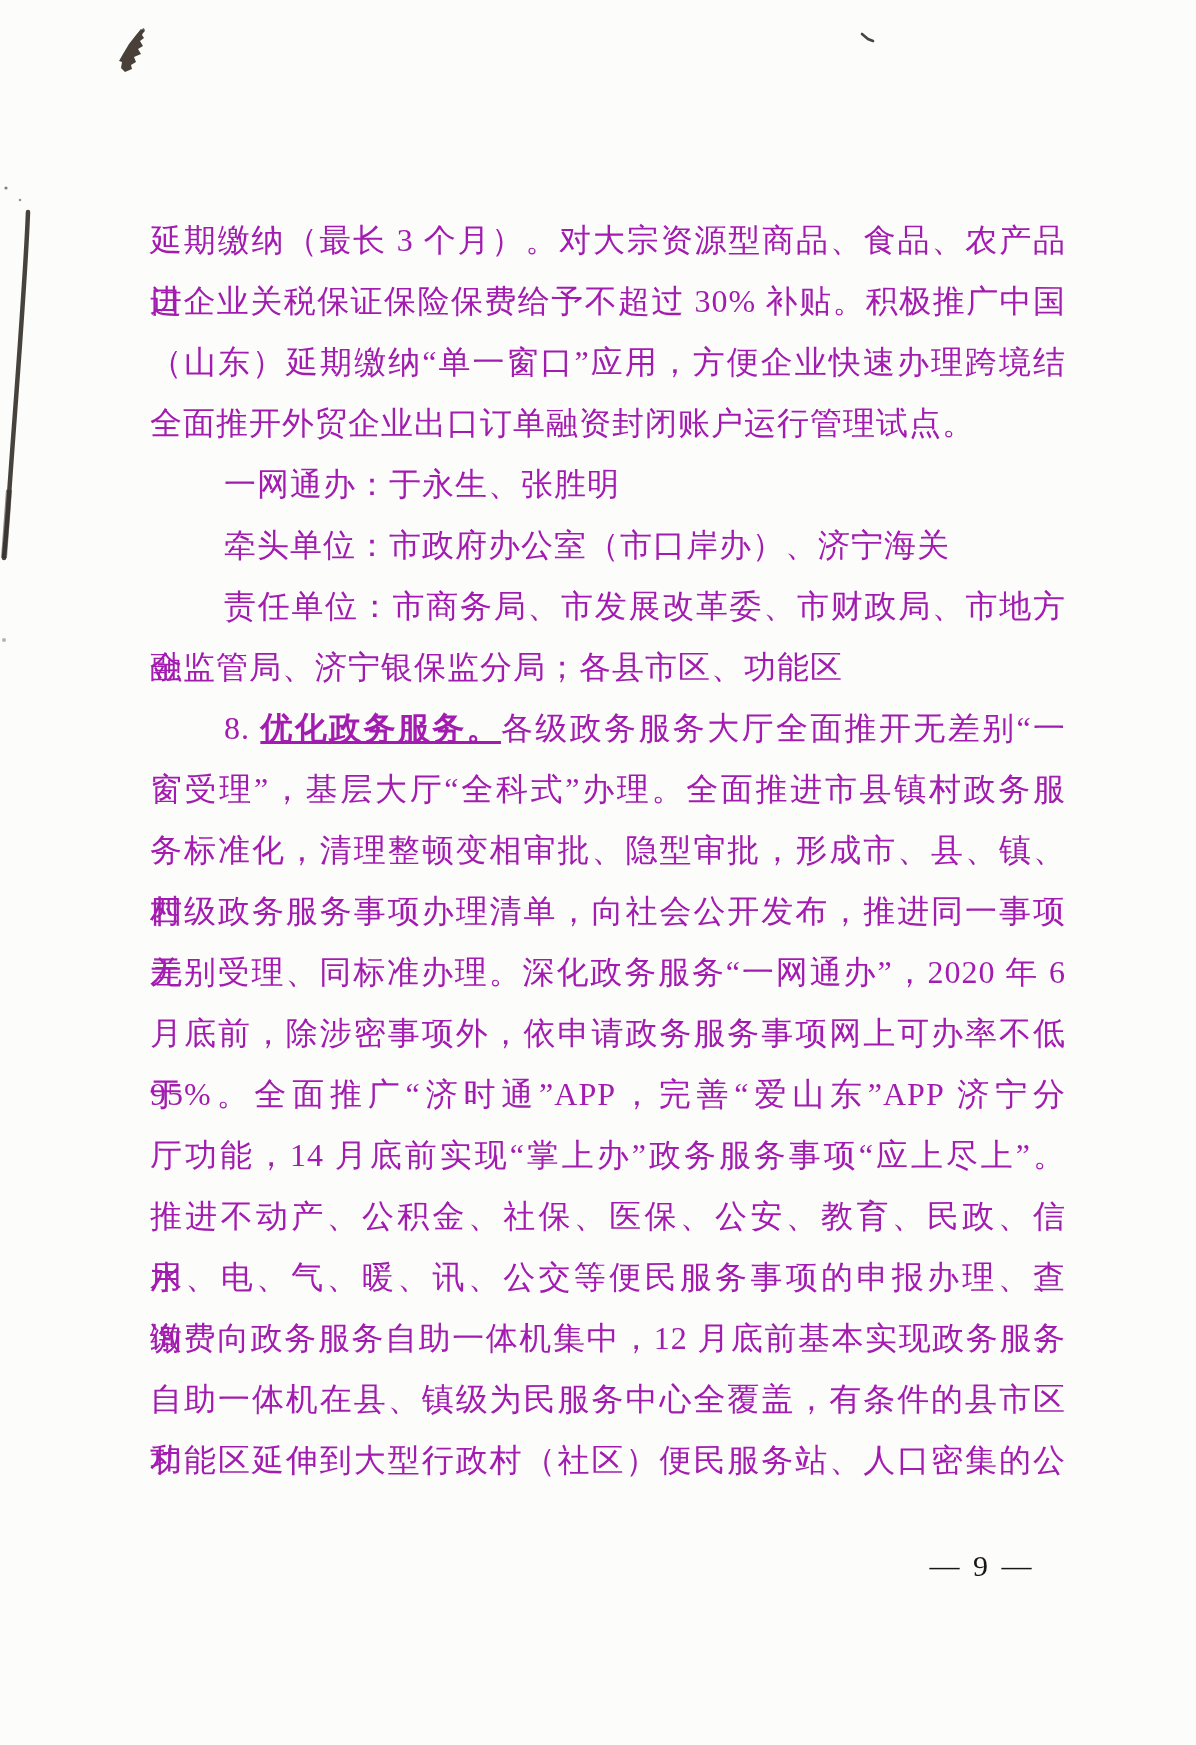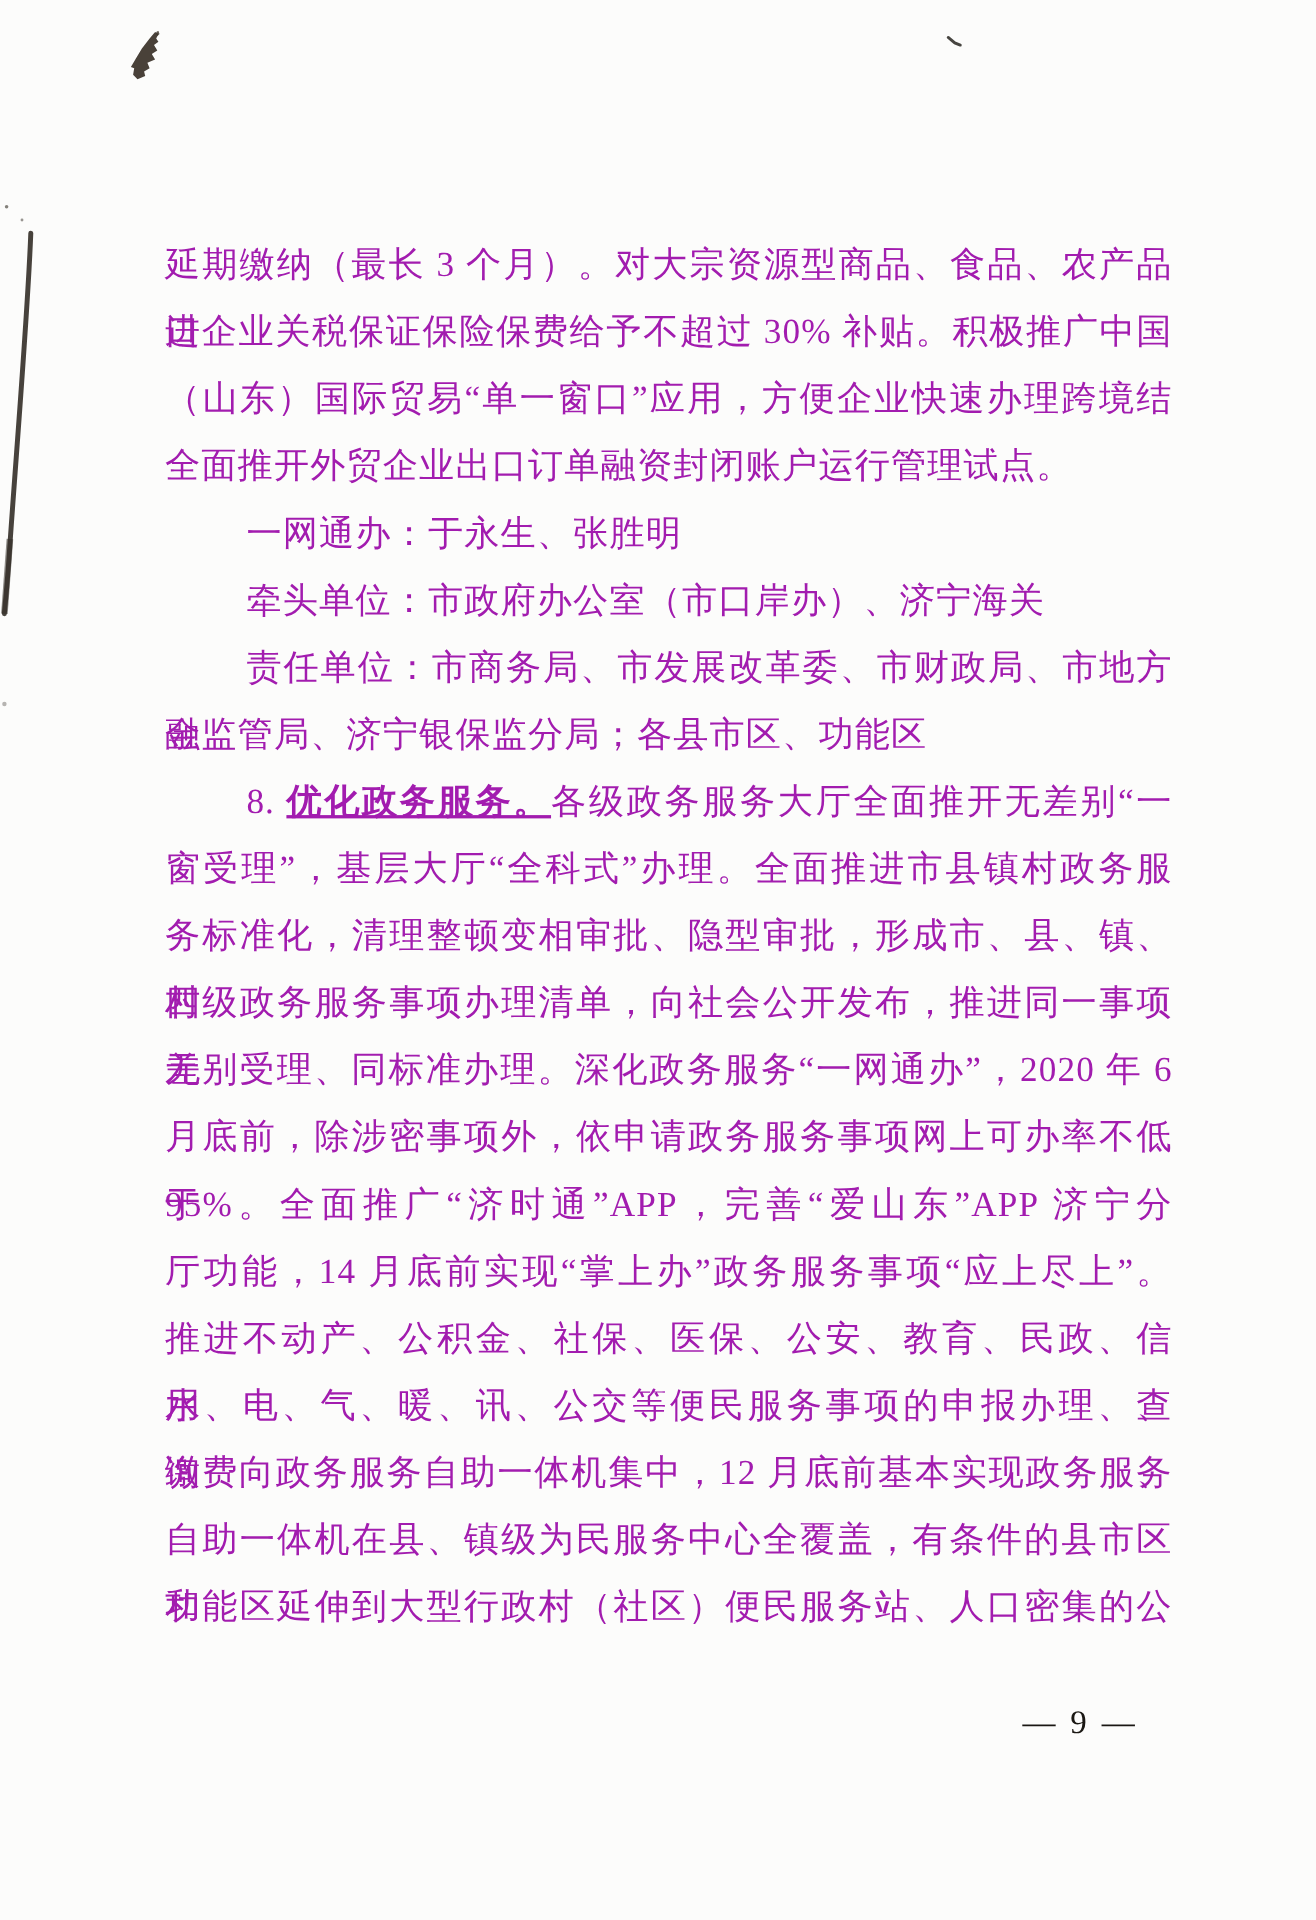--- a/index.html
+++ b/index.html
@@ -65,21 +65,21 @@
     <path d="M28,32 C25,110 14,240 8,330 C5,370 4,375 4,378" stroke="#332e27" stroke-width="4.5" fill="none" stroke-linecap="round" opacity="0.9"></path>
     <path d="M9,310 C7,340 5,365 4,378" stroke="#332e27" stroke-width="6" fill="none" opacity="0.55"></path>
     <circle cx="6" cy="8" r="1.6" fill="#332e27" opacity="0.6"></circle>
     <circle cx="20" cy="20" r="1.3" fill="#332e27" opacity="0.5"></circle>
     <circle cx="4" cy="460" r="2" fill="#332e27" opacity="0.35"></circle>
   </svg>
 
   <div class="body-text">
     <div class="line jl">延期缴纳（最长 3 个月）。对大宗资源型商品、食品、农产品进</div>
     <div class="line jl">口企业关税保证保险保费给予不超过 30% 补贴。积极推广中国</div>
-    <div class="line jl">（山东）国际贸易“单一窗口”应用，方便企业快速办理跨境结</div>
+    <div class="line jl">（山东）延期缴纳“单一窗口”应用，方便企业快速办理跨境结</div>
     <div class="line">全面推开外贸企业出口订单融资封闭账户运行管理试点。</div>
     <div class="line ind">一网通办：于永生、张胜明</div>
     <div class="line ind">牵头单位：市政府办公室（市口岸办）、济宁海关</div>
     <div class="line ind jl">责任单位：市商务局、市发展改革委、市财政局、市地方金</div>
     <div class="line">融监管局、济宁银保监分局；各县市区、功能区</div>
     <div class="line ind jl"><span>8. </span><span class="hei">优化政务服务。</span><span>各级政务服务大厅全面推开无差别“一</span></div>
     <div class="line jl">窗受理”，基层大厅“全科式”办理。全面推进市县镇村政务服</div>
     <div class="line jl">务标准化，清理整顿变相审批、隐型审批，形成市、县、镇、村</div>
     <div class="line jl">四级政务服务事项办理清单，向社会公开发布，推进同一事项无</div>
     <div class="line jl">差别受理、同标准办理。深化政务服务“一网通办”，2020 年 6</div>

